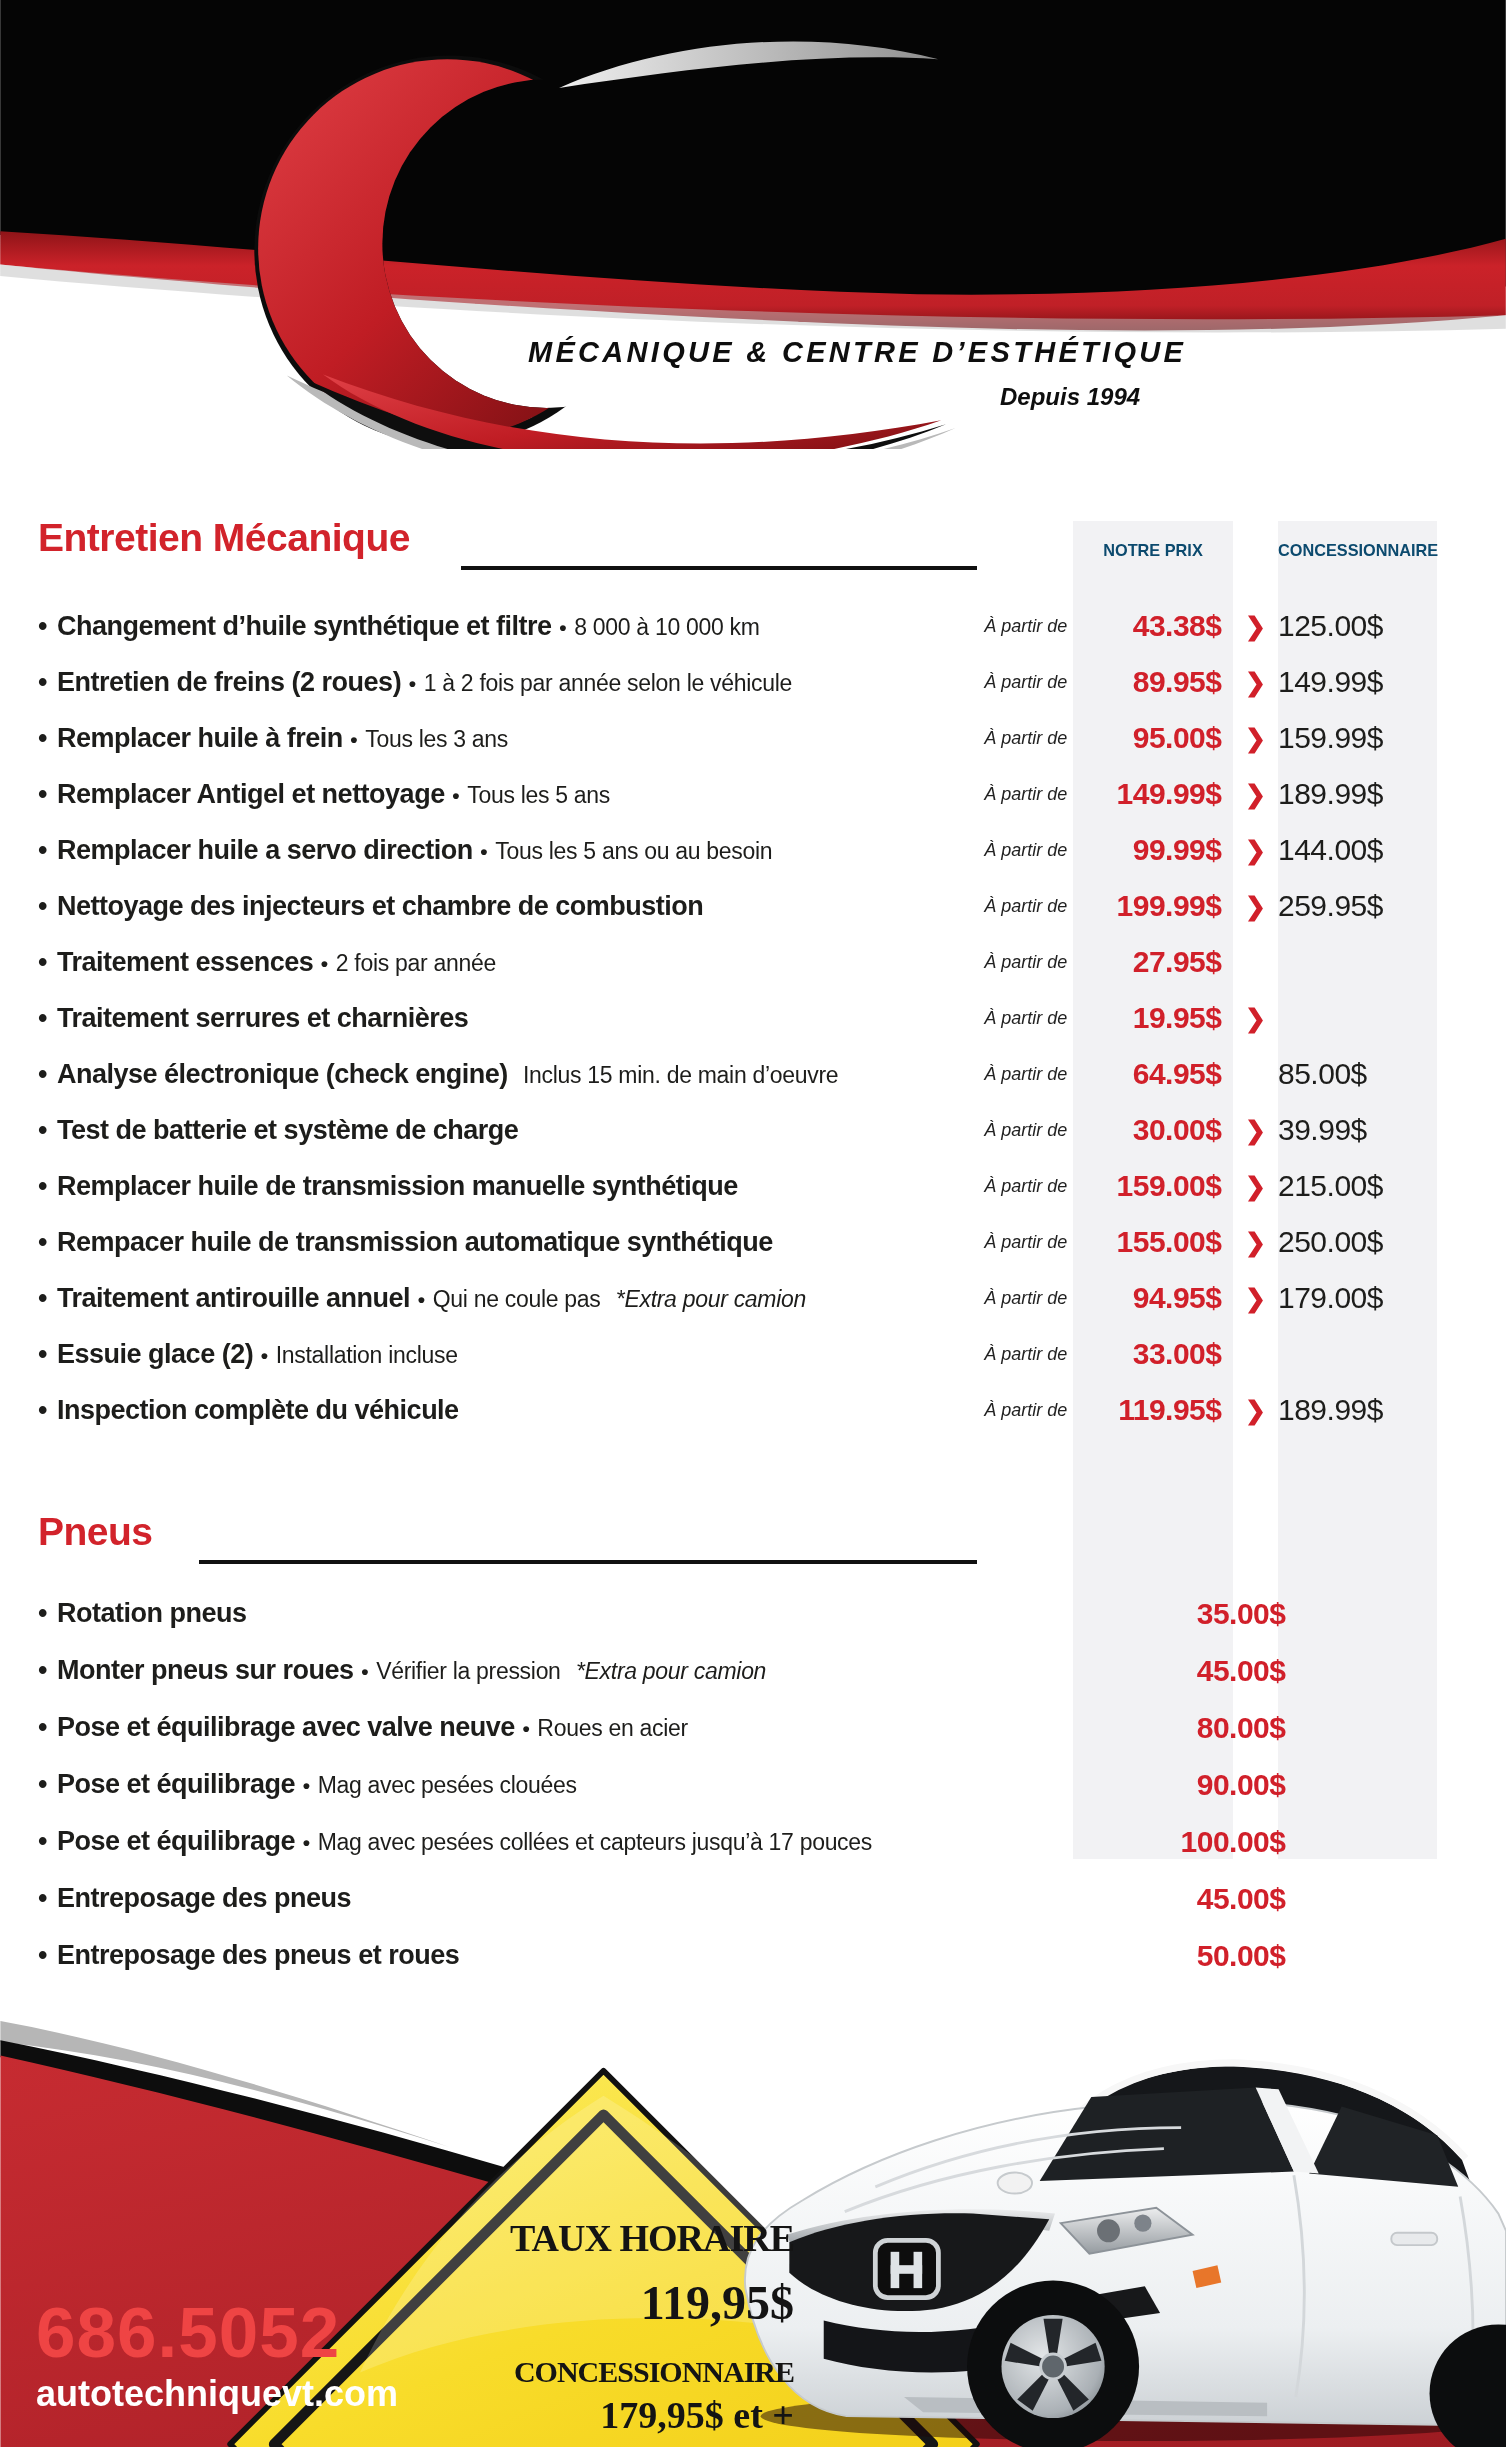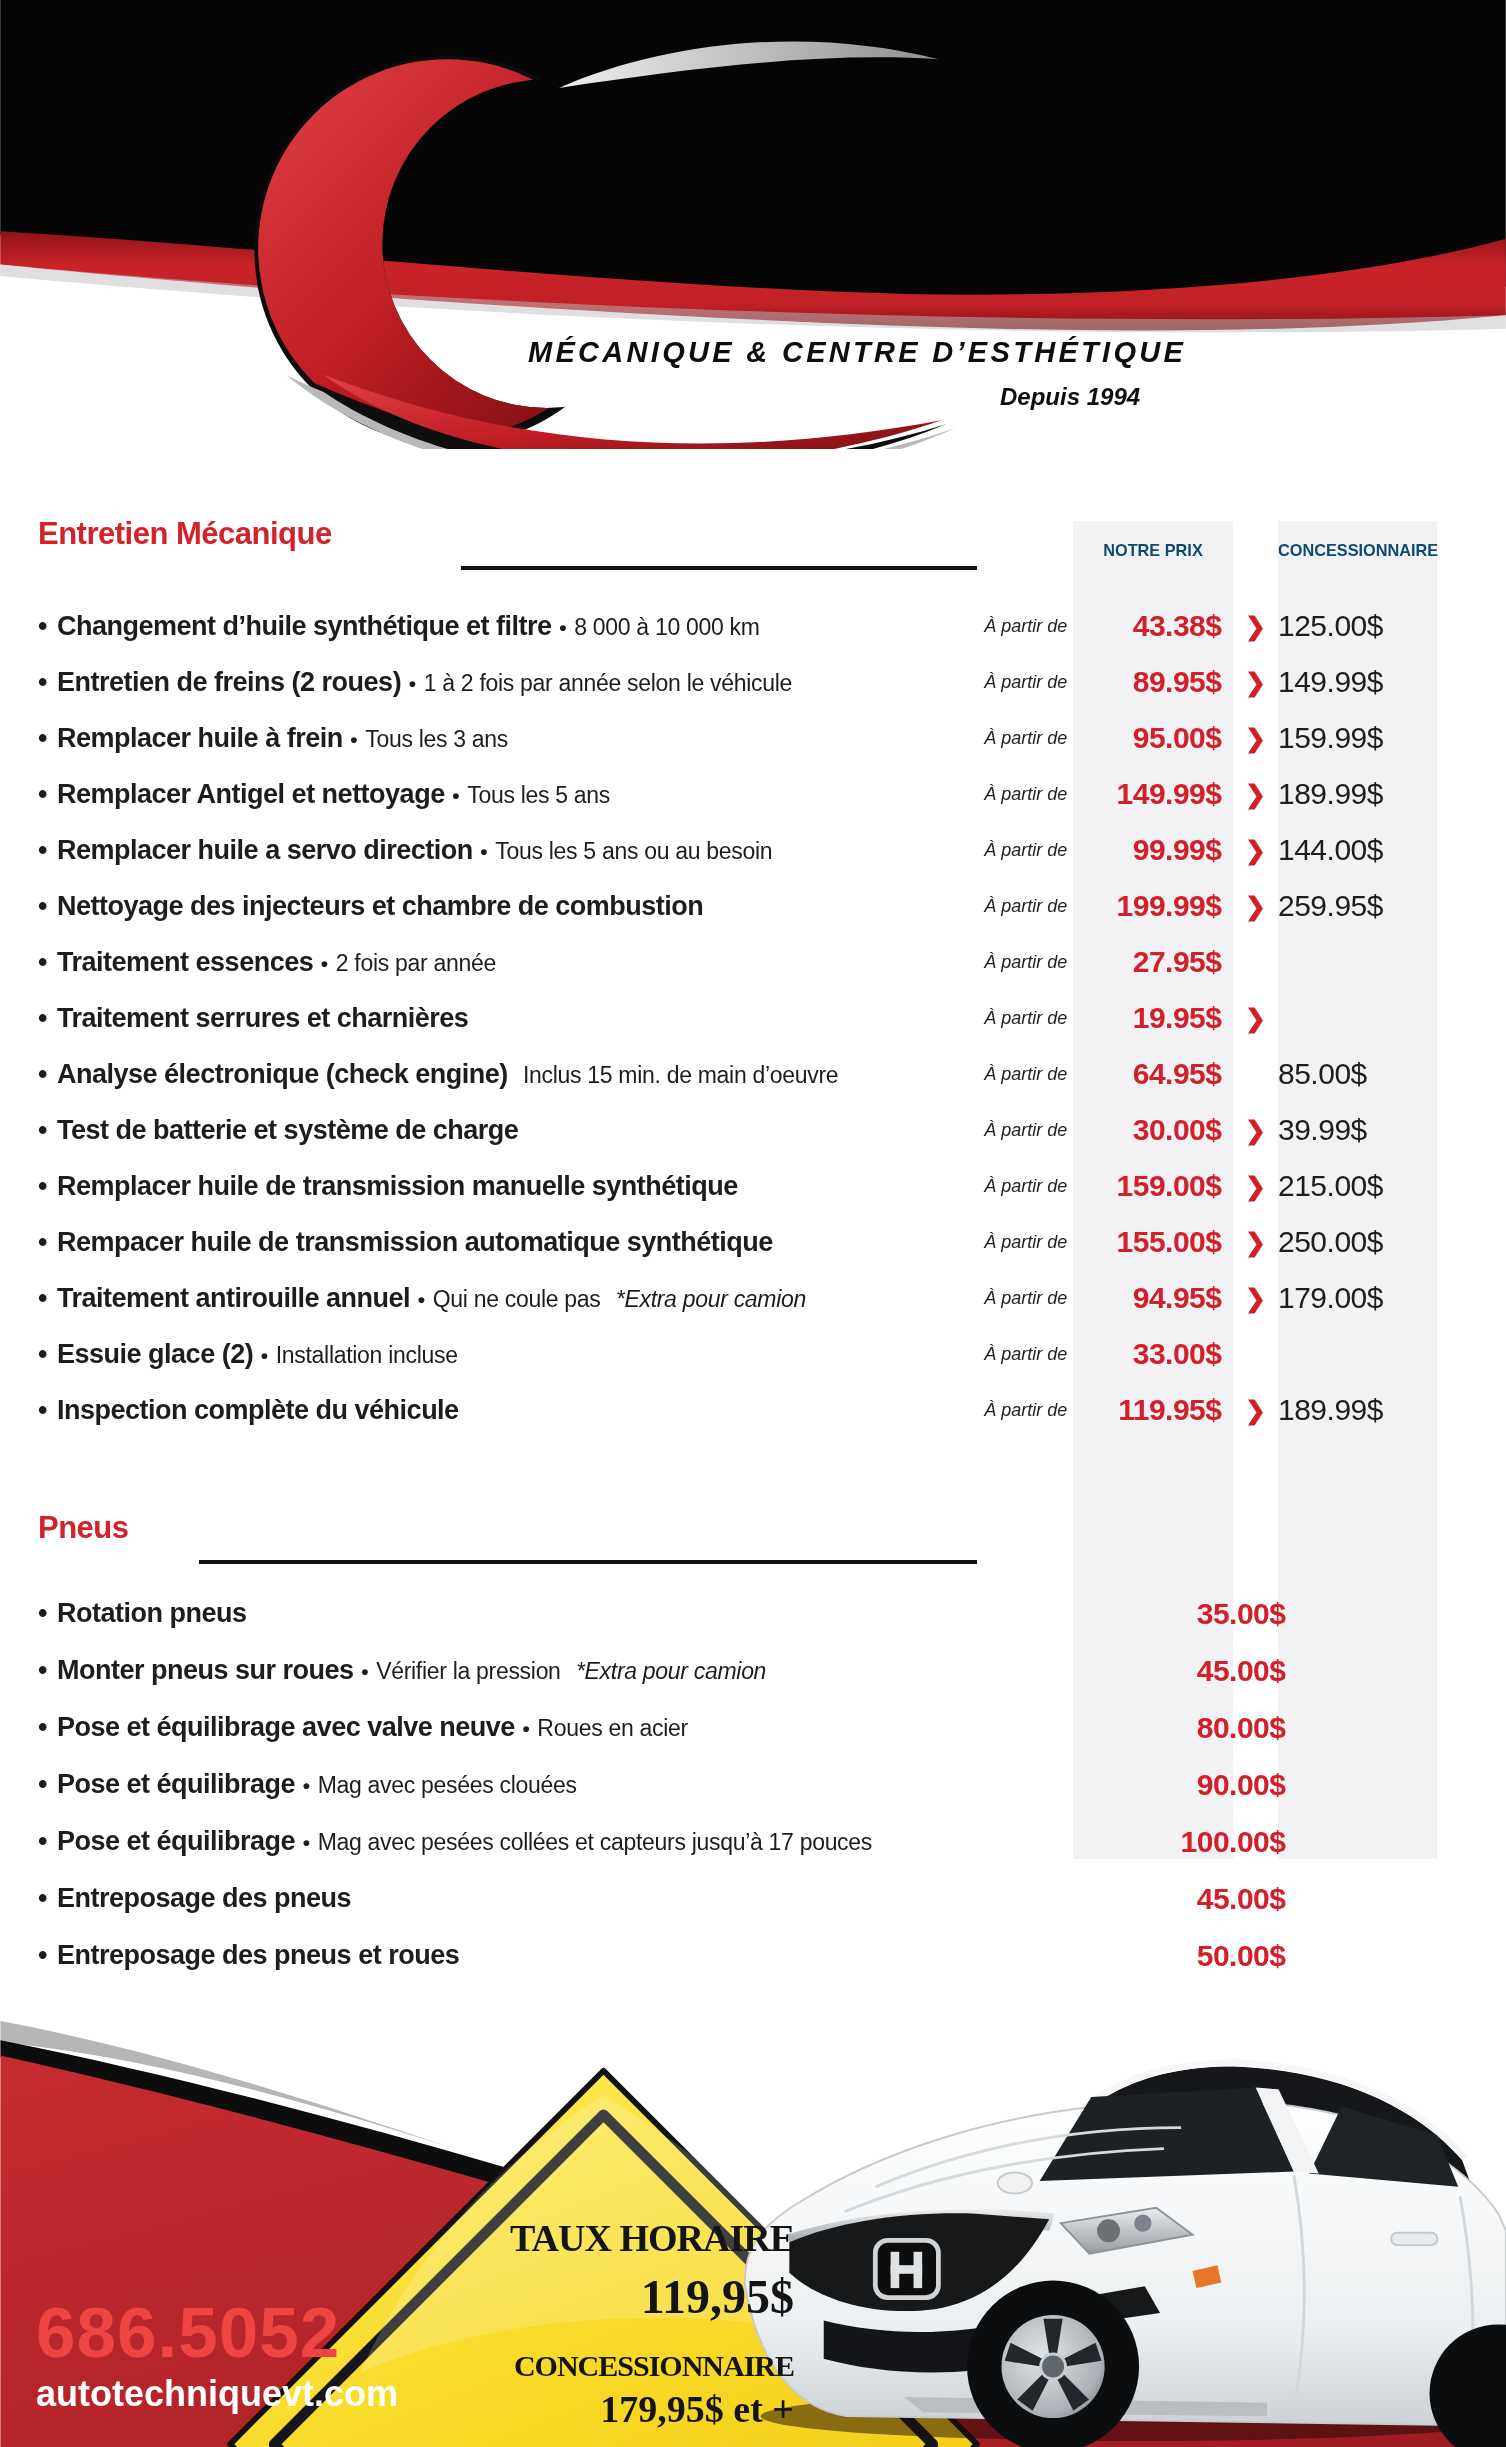--- a/index.html
+++ b/index.html
@@ -34,21 +34,21 @@
 
   
   .band { position:absolute; top:521px; height:1338px; background:#f2f2f4; }
   .band-our    { left:1073px; width:160px; }
   .band-dealer { left:1278px; width:159px; }
 
   .col-head { position:absolute; top:541px; font-size:16.3px; font-weight:bold; color:#0c4a6e; text-align:center; }
   .col-head.our    { left:1073px; width:160px; }
   .col-head.dealer { left:1278px; width:159px; }
 
-  .sec-title { position:absolute; left:38px; font-size:31px; font-weight:bold; color:#d2232b; letter-spacing:-0.5px; }
+  .sec-title { position:absolute; left:38px; font-size:39px; font-weight:bold; color:#d2232b; letter-spacing:-0.5px; }
   .sec-rule  { position:absolute; height:3.8px; background:#111; }
   .rule-1 { top:566px; left:461px; width:516px; }
   .rule-2 { top:1560px; left:199px; width:778px; }
   .title-1 { top:516px; }
   .title-2 { top:1510px;text-align:right; }
 
   .rows { position:absolute; left:38px; width:1398px; }
   .rows-1 { top:598px; }
   .rows-2 { top:1585px; }
   .rows-1 .prow { height:56px; }
@@ -63,21 +63,21 @@
   .svc-name { font-size:27px; font-weight:bold; letter-spacing:-0.5px; }
   .svc-sep  { font-size:21px; font-weight:bold; margin:0 7.6px; }
   .svc-note { font-size:23px; letter-spacing:-0.3px; }
   .svc-note2{ font-size:23px; font-style:italic; margin-left:15.3px; letter-spacing:-0.3px; }
 
   
   .phone { position:absolute; left:36px; top:2292px; font-size:71px; font-weight:bold; color:#ef4444; letter-spacing:1px; z-index:8; }
   .site  { position:absolute; left:36px; top:2373px; font-size:36px; font-weight:bold; color:#fff; z-index:8; }
   .sign-text { position:absolute; left:412px; top:2216px; width:382px; text-align:right; z-index:7; color:#141414;font-family:Liberation Serif, serif; }
   .sign-l1 { font-size:38px; font-weight:900; letter-spacing:-1px; }
-  .sign-l2 { font-size:48px; font-weight:900; margin-top:9px; }
+  .sign-l2 { font-size:48px; font-weight:900; margin-top:15px; }
   .sign-l3 { font-size:30px; font-weight:900; margin-top:25px; letter-spacing:-1px; }
   .sign-l4 { font-size:38px; font-weight:900; margin-top:3.8px; }
   .z-headsvg { z-index:3; } .z-band { z-index:1; } .z-rows { z-index:2; }
   .z-bottom { z-index:4; } .z-sign { z-index:5; } .z-car { z-index:6; }
 </style>
 </head>
 <body>
 
 <div class="page">
 

